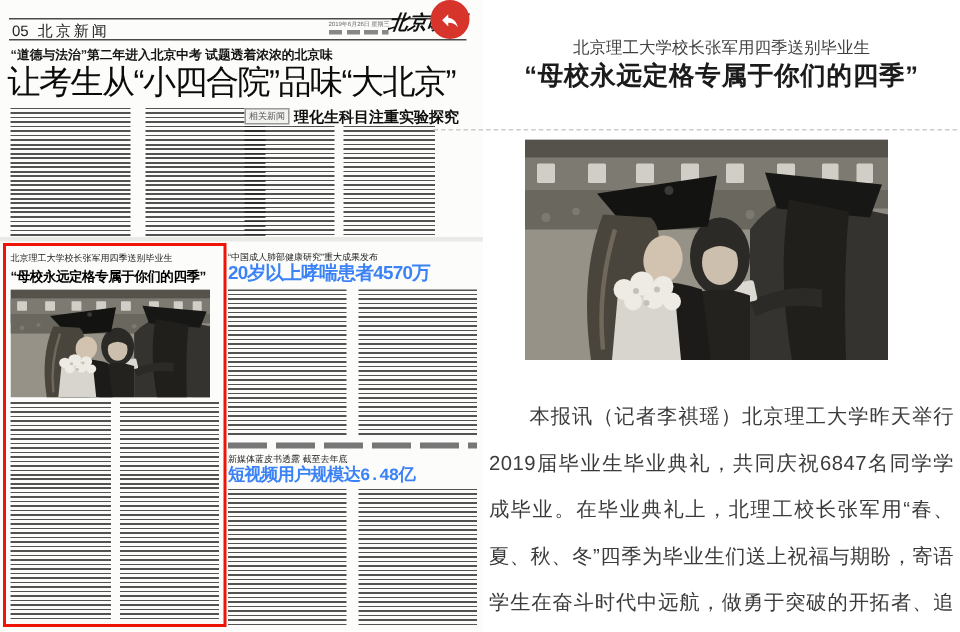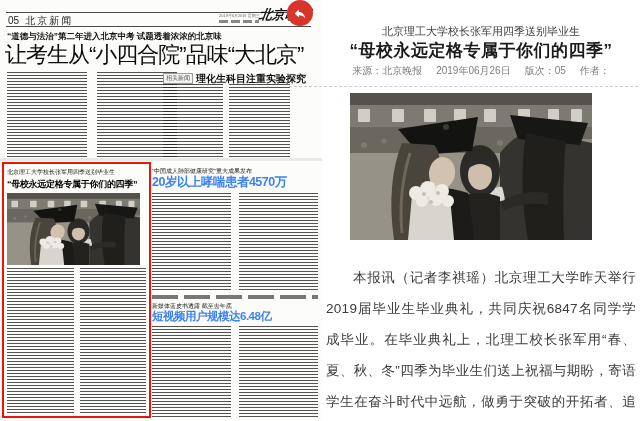--- a/index.html
+++ b/index.html
@@ -37,21 +37,21 @@
   .hl-text .micro{flex:1;height:145px;}
 
   .sec-kicker{font-size:6px;color:#222;white-space:nowrap;}
   .sec-headline{font-weight:900;color:#3b82f6;white-space:nowrap;letter-spacing:-0.5px;}
   .asthma-kicker{left:152px;top:167px;}
   .asthma-headline{left:152px;top:174px;font-size:12.5px;}
   .col{position:absolute;}
   .footnote{position:absolute;left:152px;top:295px;width:166px;height:4px;
             background:repeating-linear-gradient(90deg,#777 0 26px,transparent 26px 32px);}
   .video-kicker{left:152px;top:302px;}
-  .video-headline{left:152px;top:309px;font-size:11.5px;}
+  .video-headline{left:152px;top:309px;font-size:11.5px;font-family:Liberation Mono, monospace;}
 
   
   .article-view{position:absolute;left:322px;top:0;width:318px;height:421px;background:#fff;}
   .back-btn{position:absolute;left:287px;top:0px;width:26px;height:26px;border-radius:50%;
             background:var(--accent,#d7342c);display:flex;align-items:center;justify-content:center;
             z-index:6;cursor:pointer;border:none;}
   .art-kicker{position:absolute;left:322px;top:24px;width:318px;text-align:center;font-size:11px;color:#3f3f3f;}
   .art-title{position:absolute;left:322px;top:39px;width:318px;text-align:center;font-size:17px;
              font-weight:800;color:#1b1b1b;letter-spacing:0.5px;}
   .art-meta{position:absolute;left:322px;top:64px;width:318px;text-align:center;font-size:10px;color:#7e7e7e;}
@@ -187,22 +187,19 @@
 
   <button class="back-btn">
     <svg width="15" height="15" viewBox="0 0 24 24">
       <path d="M10 9V5l-7 7 7 7v-4.1c5 0 8.5 1.6 11 5.1-1-5-4-10-11-11z" fill="#ffffff"></path>
     </svg>
   </button>
 
   <div class="article-view"></div>
   <div class="art-kicker">北京理工大学校长张军用四季送别毕业生</div>
   <div class="art-title">“母校永远定格专属于你们的四季”</div>
-  <div class="art-meta">
-    <span>来源：北京晚报</span><span>2019年06月26日</span><span>版次：05</span><span>作者：</span>
-  </div>
   <div class="dashed"></div>
   <svg class="art-photo" viewBox="0 0 242 147" preserveAspectRatio="xMidYMid slice">
       <use href="#gphoto"></use>
     </svg>
   <div class="art-body">本报讯（记者李祺瑶）北京理工大学昨天举行2019届毕业生毕业典礼，共同庆祝6847名同学学成毕业。在毕业典礼上，北理工校长张军用“春、夏、秋、冬”四季为毕业生们送上祝福与期盼，寄语学生在奋斗时代中远航，做勇于突破的开拓者、追求极致的奋斗者、进德修业的追梦者、视野宽广的奉献者。</div>
 
 </div>
 
 </body></html>

